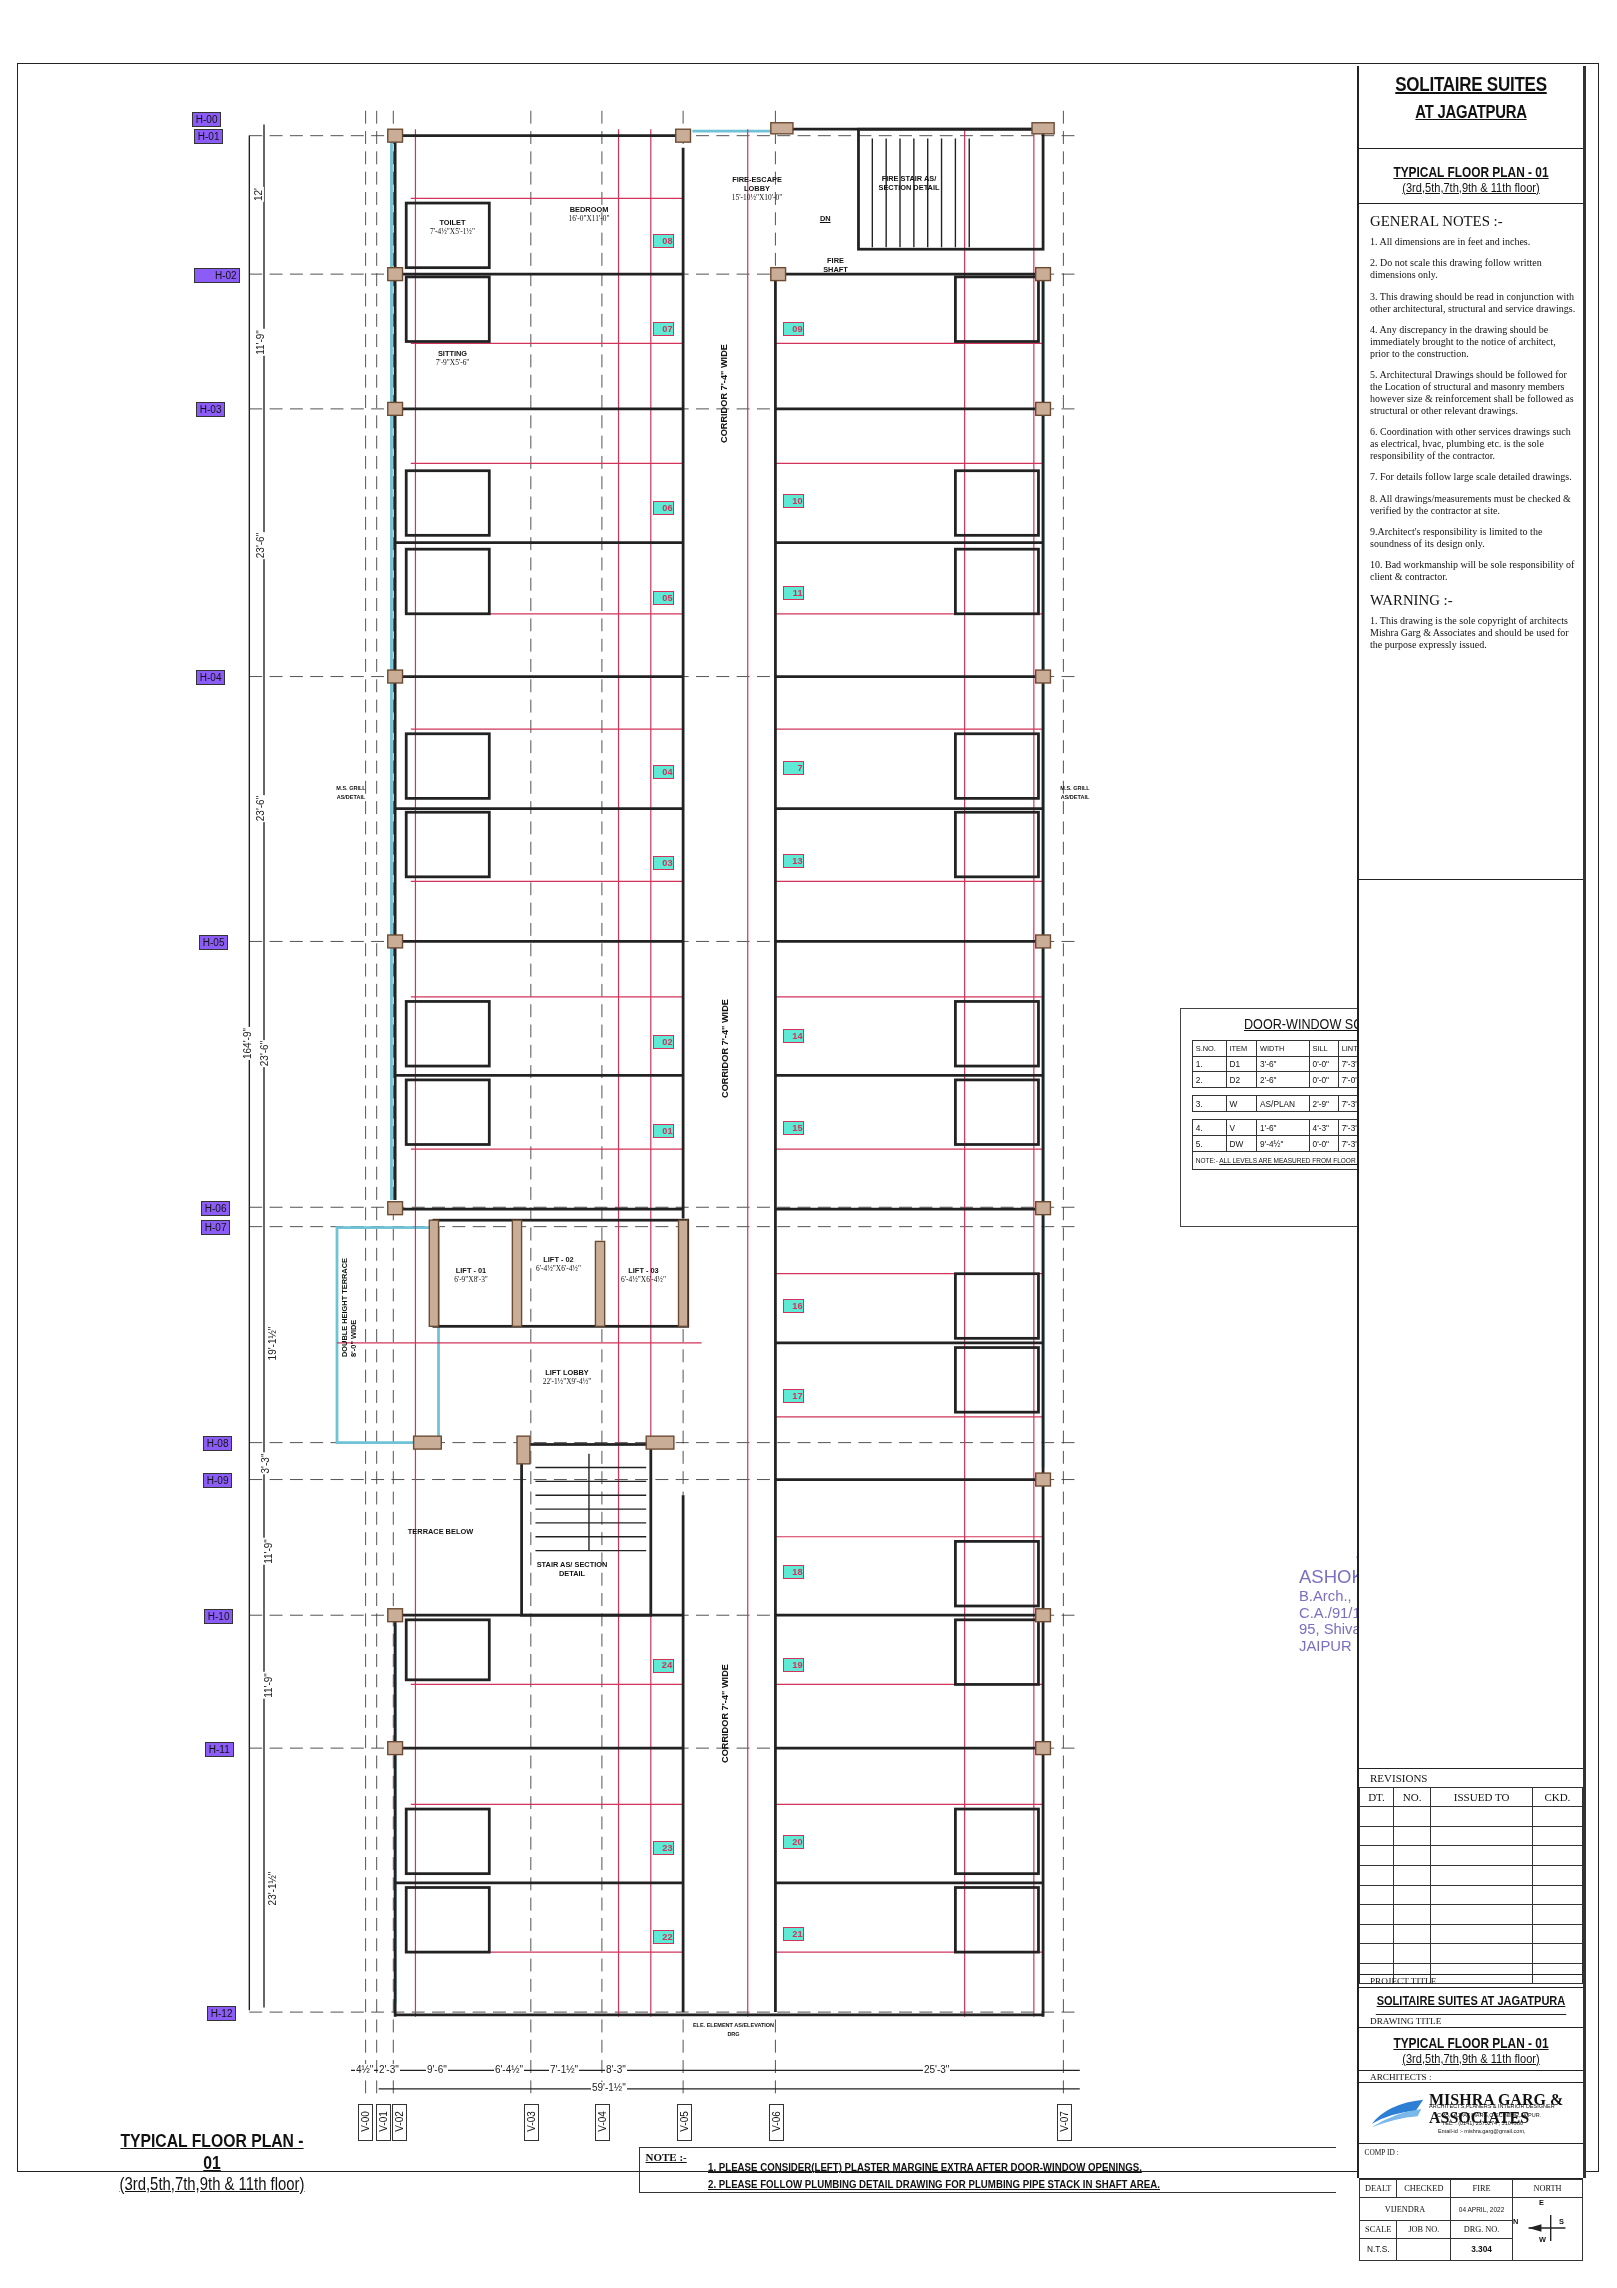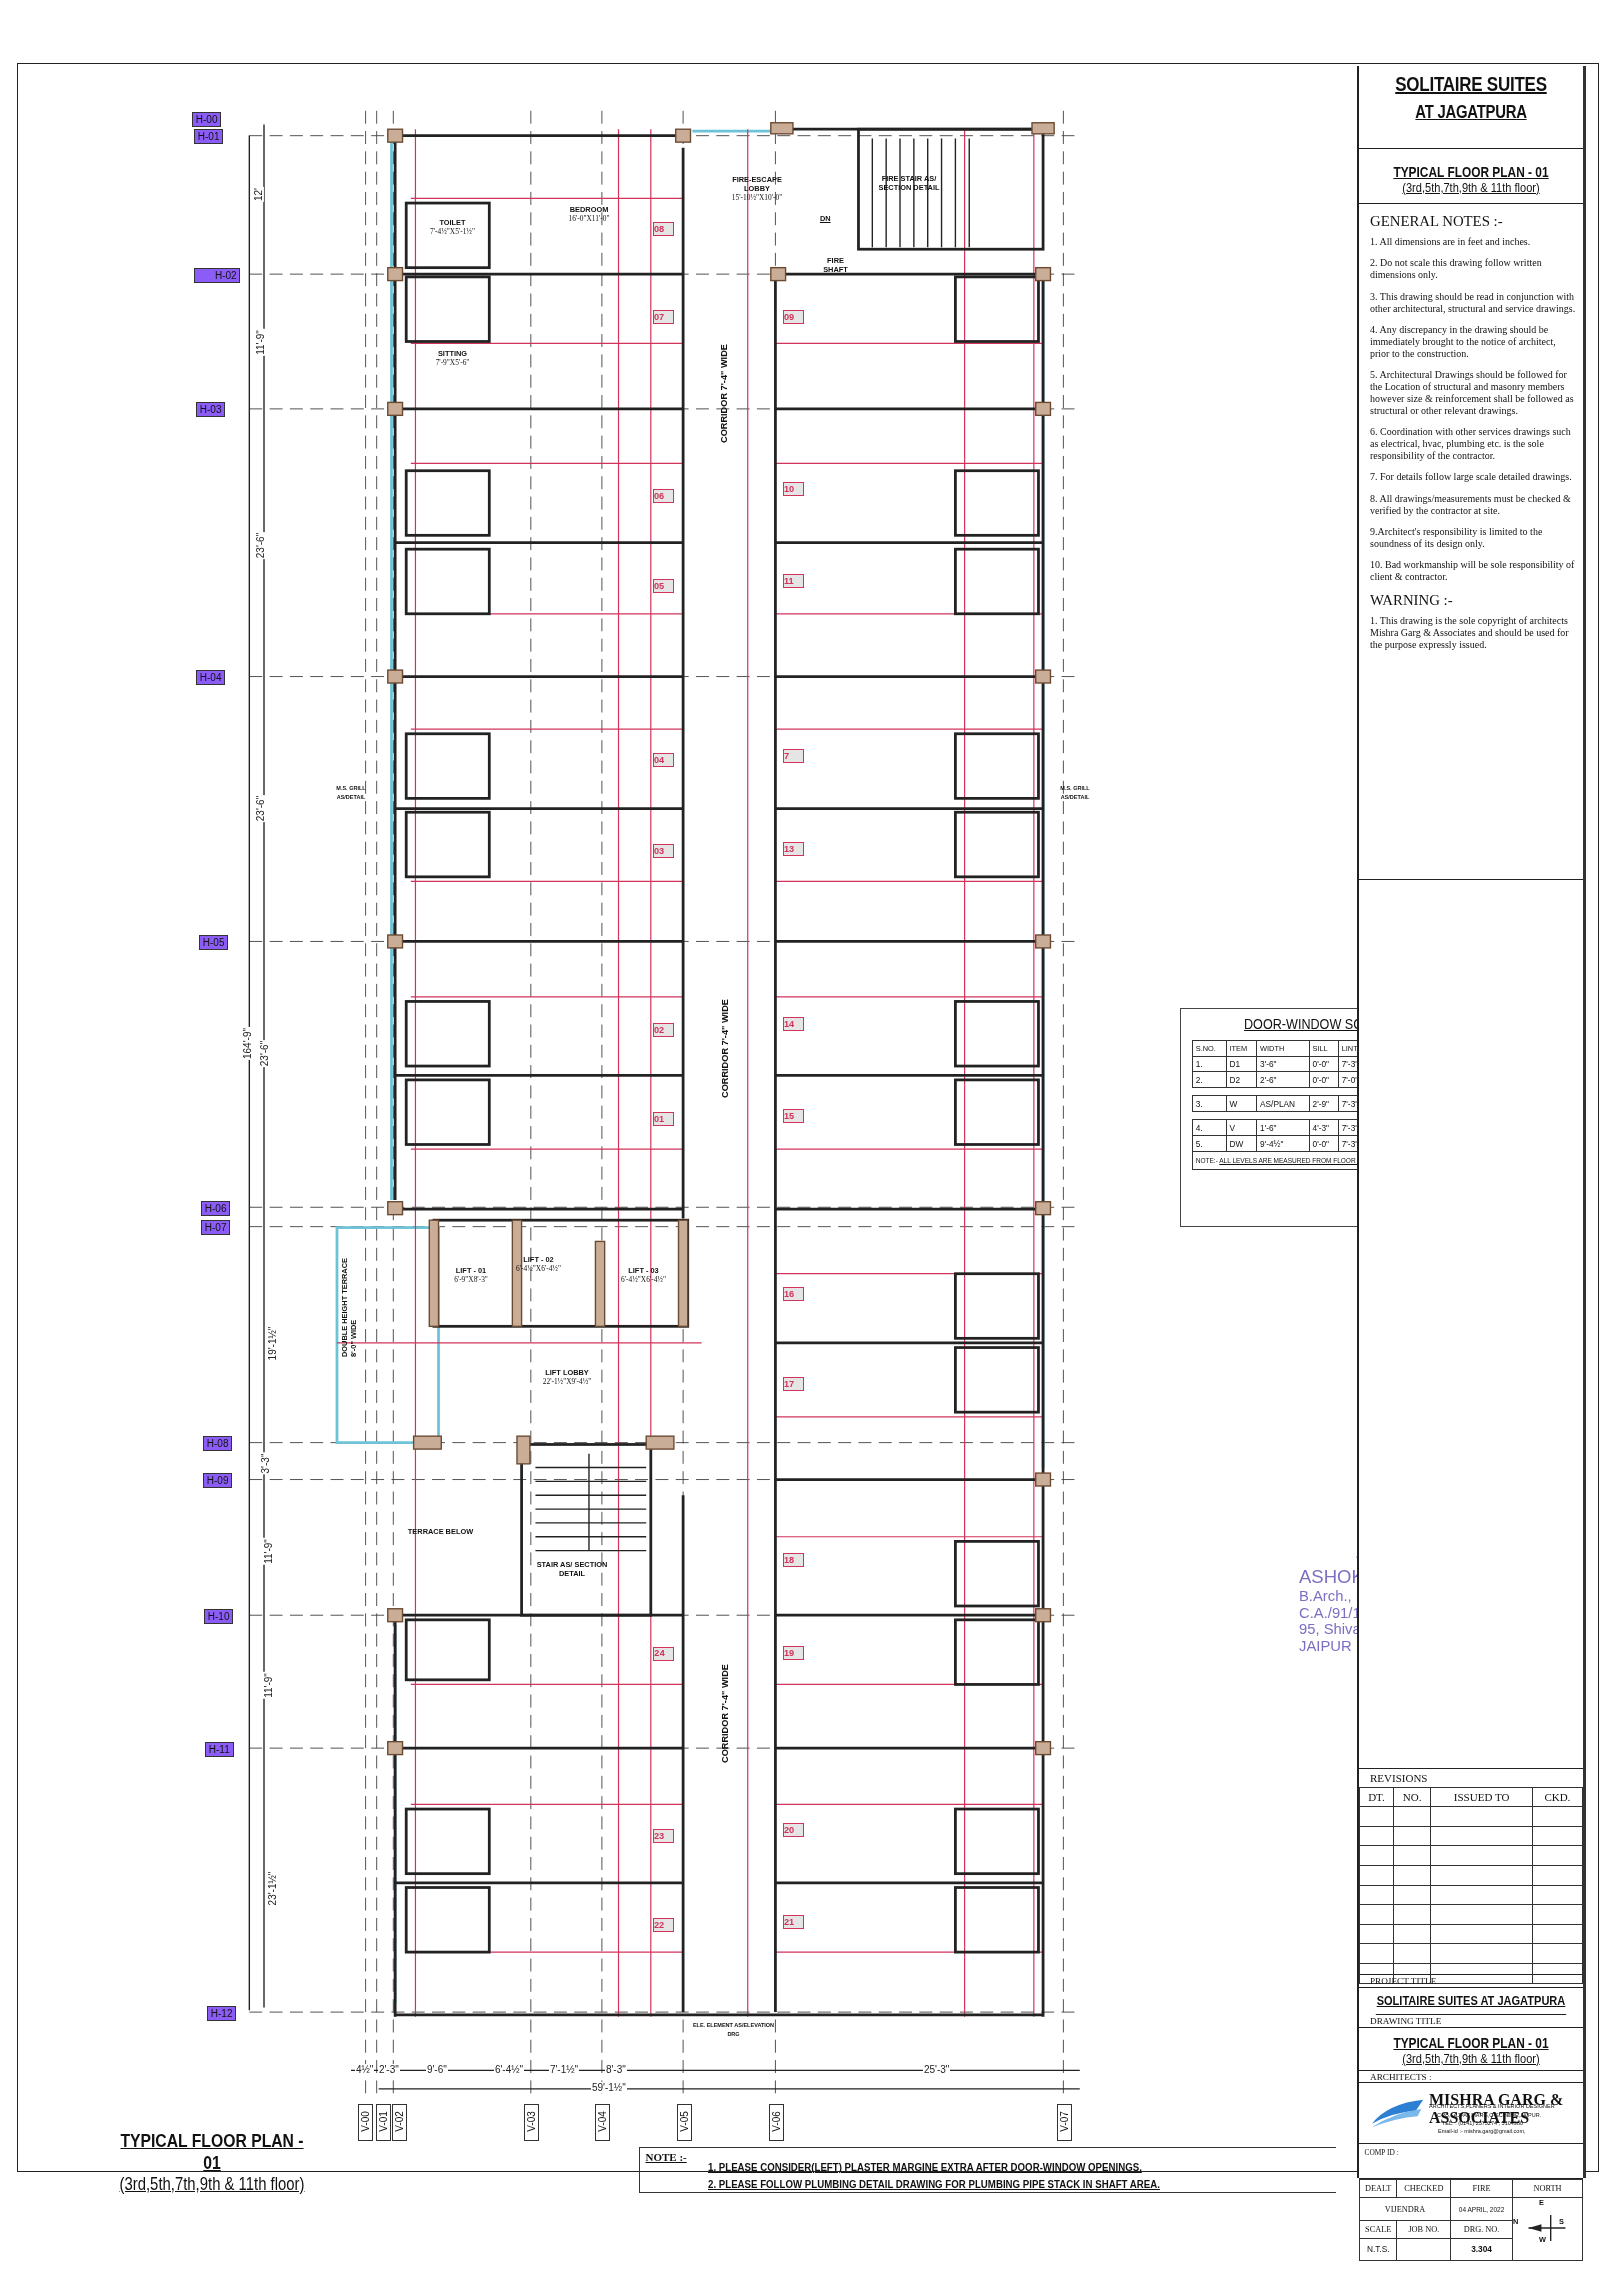--- a/index.html
+++ b/index.html
@@ -13,21 +13,21 @@
   .title-sub{font-size:14px;text-align:center;text-decoration:underline;transform:scaleX(0.85);}
   .notes{font-family:"Liberation Serif",serif;font-size:10px;line-height:12px;padding:0 7.4px 0 11px;}
   .notes h3{font-family:"Liberation Serif",serif;font-weight:normal;font-size:14.8px;margin:11px 0 9.2px 0;}
   .notes p{margin:0 0 9.2px 0;}
   .grid-tag{position:absolute;border:1.4px solid #333;font-size:10px;padding:0 2.8px;background:#8b5cf6;line-height:13px;font-family:"Liberation Sans",sans-serif;}
   .grid-tag-v{position:absolute;border:1.4px solid #333;font-size:10px;width:13px;height:35px;background:#fff;}
   .grid-tag-v span{display:block;transform:rotate(-90deg);transform-origin:center;position:absolute;left:-9.2px;top:11px;width:31px;text-align:center;}
   .dim-text{position:absolute;font-size:10px;color:#222;background:#fff;padding:0 0.9px;}
   .room-label{position:absolute;font-size:7.4px;font-weight:bold;text-align:center;line-height:9.2px;color:#111;}
   .room-dim{display:block;font-weight:normal;font-family:"Liberation Serif",serif;font-size:7.4px;}
-  .unit-no{position:absolute;border:1.4px solid #d2335a;color:#d2335a;font-size:9.2px;font-weight:bold;width:18.5px;height:12px;text-align:left;line-height:12px;background:#e5e5e5;}
+  .unit-no{position:absolute;border:1.4px solid #d2335a;color:#d2335a;font-size:9.2px;font-weight:bold;width:18.5px;height:12px;text-align:right;line-height:12px;background:#5eead4;margin-top:12px;}
   .sched{position:absolute;left:1180px;top:1008px;width:354px;height:219px;border:1.4px solid #444;box-sizing:border-box;background:#fff;}
   .sched table{border-collapse:collapse;font-size:8.3px;margin-left:11px;width:332px;}
   .sched td,.sched th{border:0.9px solid #333;padding:0.9px 2.8px;font-weight:normal;text-align:left;height:13px;}
   .sched th{font-size:7.4px;}
   .rev table{border-collapse:collapse;width:100%;font-family:"Liberation Serif",serif;font-size:11px;}
   .rev td{border:0.9px solid #333;height:16.6px;text-align:center;}
   .meta table{border-collapse:collapse;width:100%;font-family:"Liberation Serif",serif;font-size:8.3px;}
   .meta td{border:0.9px solid #333;text-align:center;height:14.8px;}
   .bottom-note{position:absolute;left:639px;top:2147px;width:697px;height:46px;border:1.4px solid #333;border-right:none;box-sizing:border-box;font-size:11px;font-weight:bold;}
   .sig{position:absolute;left:1299px;top:1527px;color:#7b6fc0;font-family:"Liberation Sans",sans-serif;}
@@ -239,21 +239,21 @@
 <div class="abs" style="left:720px;top:1763px;transform:rotate(-90deg);transform-origin:left top;font-size:9.2px;font-weight:bold;white-space:nowrap;">CORRIDOR 7'-4" WIDE</div>
 
 <div class="room-label" style="left:720px;top:175px;width:74px;"><span>FIRE-ESCAPE LOBBY</span><span class="room-dim">15'-10½"X10'-0"</span></div>
 <div class="room-label" style="left:872px;top:174px;width:74px;">FIRE STAIR AS/ SECTION DETAIL</div>
 <div class="room-label" style="left:817px;top:256px;width:37px;">FIRE SHAFT</div>
 <div class="room-label" style="left:816px;top:214px;width:18.5px;text-decoration:underline;">DN</div>
 <div class="room-label" style="left:552px;top:205px;width:74px;"><span>BEDROOM</span><span class="room-dim">16'-0"X11'-0"</span></div>
 <div class="room-label" style="left:420px;top:218px;width:65px;"><span>TOILET</span><span class="room-dim">7'-4½"X5'-1½"</span></div>
 <div class="room-label" style="left:420px;top:349px;width:65px;"><span>SITTING</span><span class="room-dim">7'-9"X5'-6"</span></div>
 <div class="room-label" style="left:434px;top:1266px;width:74px;"><span>LIFT - 01</span><span class="room-dim">6'-9"X8'-3"</span></div>
-<div class="room-label" style="left:497px;top:1255px;width:83px;text-align:center;"><span>LIFT - 02</span><span class="room-dim">6'-4½"X6'-4½"</span></div>
+<div class="room-label" style="left:517px;top:1255px;width:83px;text-align:center;"><span>LIFT - 02</span><span class="room-dim">6'-4½"X6'-4½"</span></div>
 <div class="room-label" style="left:602px;top:1266px;width:83px;"><span>LIFT - 03</span><span class="room-dim">6'-4½"X6'-4½"</span></div>
 <div class="room-label" style="left:521px;top:1368px;width:92px;"><span>LIFT LOBBY</span><span class="room-dim">22'-1½"X9'-4½"</span></div>
 <div class="abs" style="left:340px;top:1357px;transform:rotate(-90deg);transform-origin:left top;font-size:7.4px;font-weight:bold;width:102px;">DOUBLE HEIGHT TERRACE 8'-0" WIDE</div>
 <div class="room-label" style="left:399px;top:1527px;width:83px;">TERRACE BELOW</div>
 <div class="room-label" style="left:535px;top:1560px;width:74px;">STAIR AS/ SECTION DETAIL</div>
 <div class="room-label" style="left:328px;top:784px;width:46px;font-size:5.5px;">M.S. GRILL AS/DETAIL</div>
 <div class="room-label" style="left:1052px;top:784px;width:46px;font-size:5.5px;">M.S. GRILL AS/DETAIL</div>
 <div class="room-label" style="left:692px;top:2021px;width:83px;font-size:5.5px;">ELE. ELEMENT AS/ELEVATION DRG</div>
 
 <div class="unit-no" style="left:653px;top:222px;">08</div>

